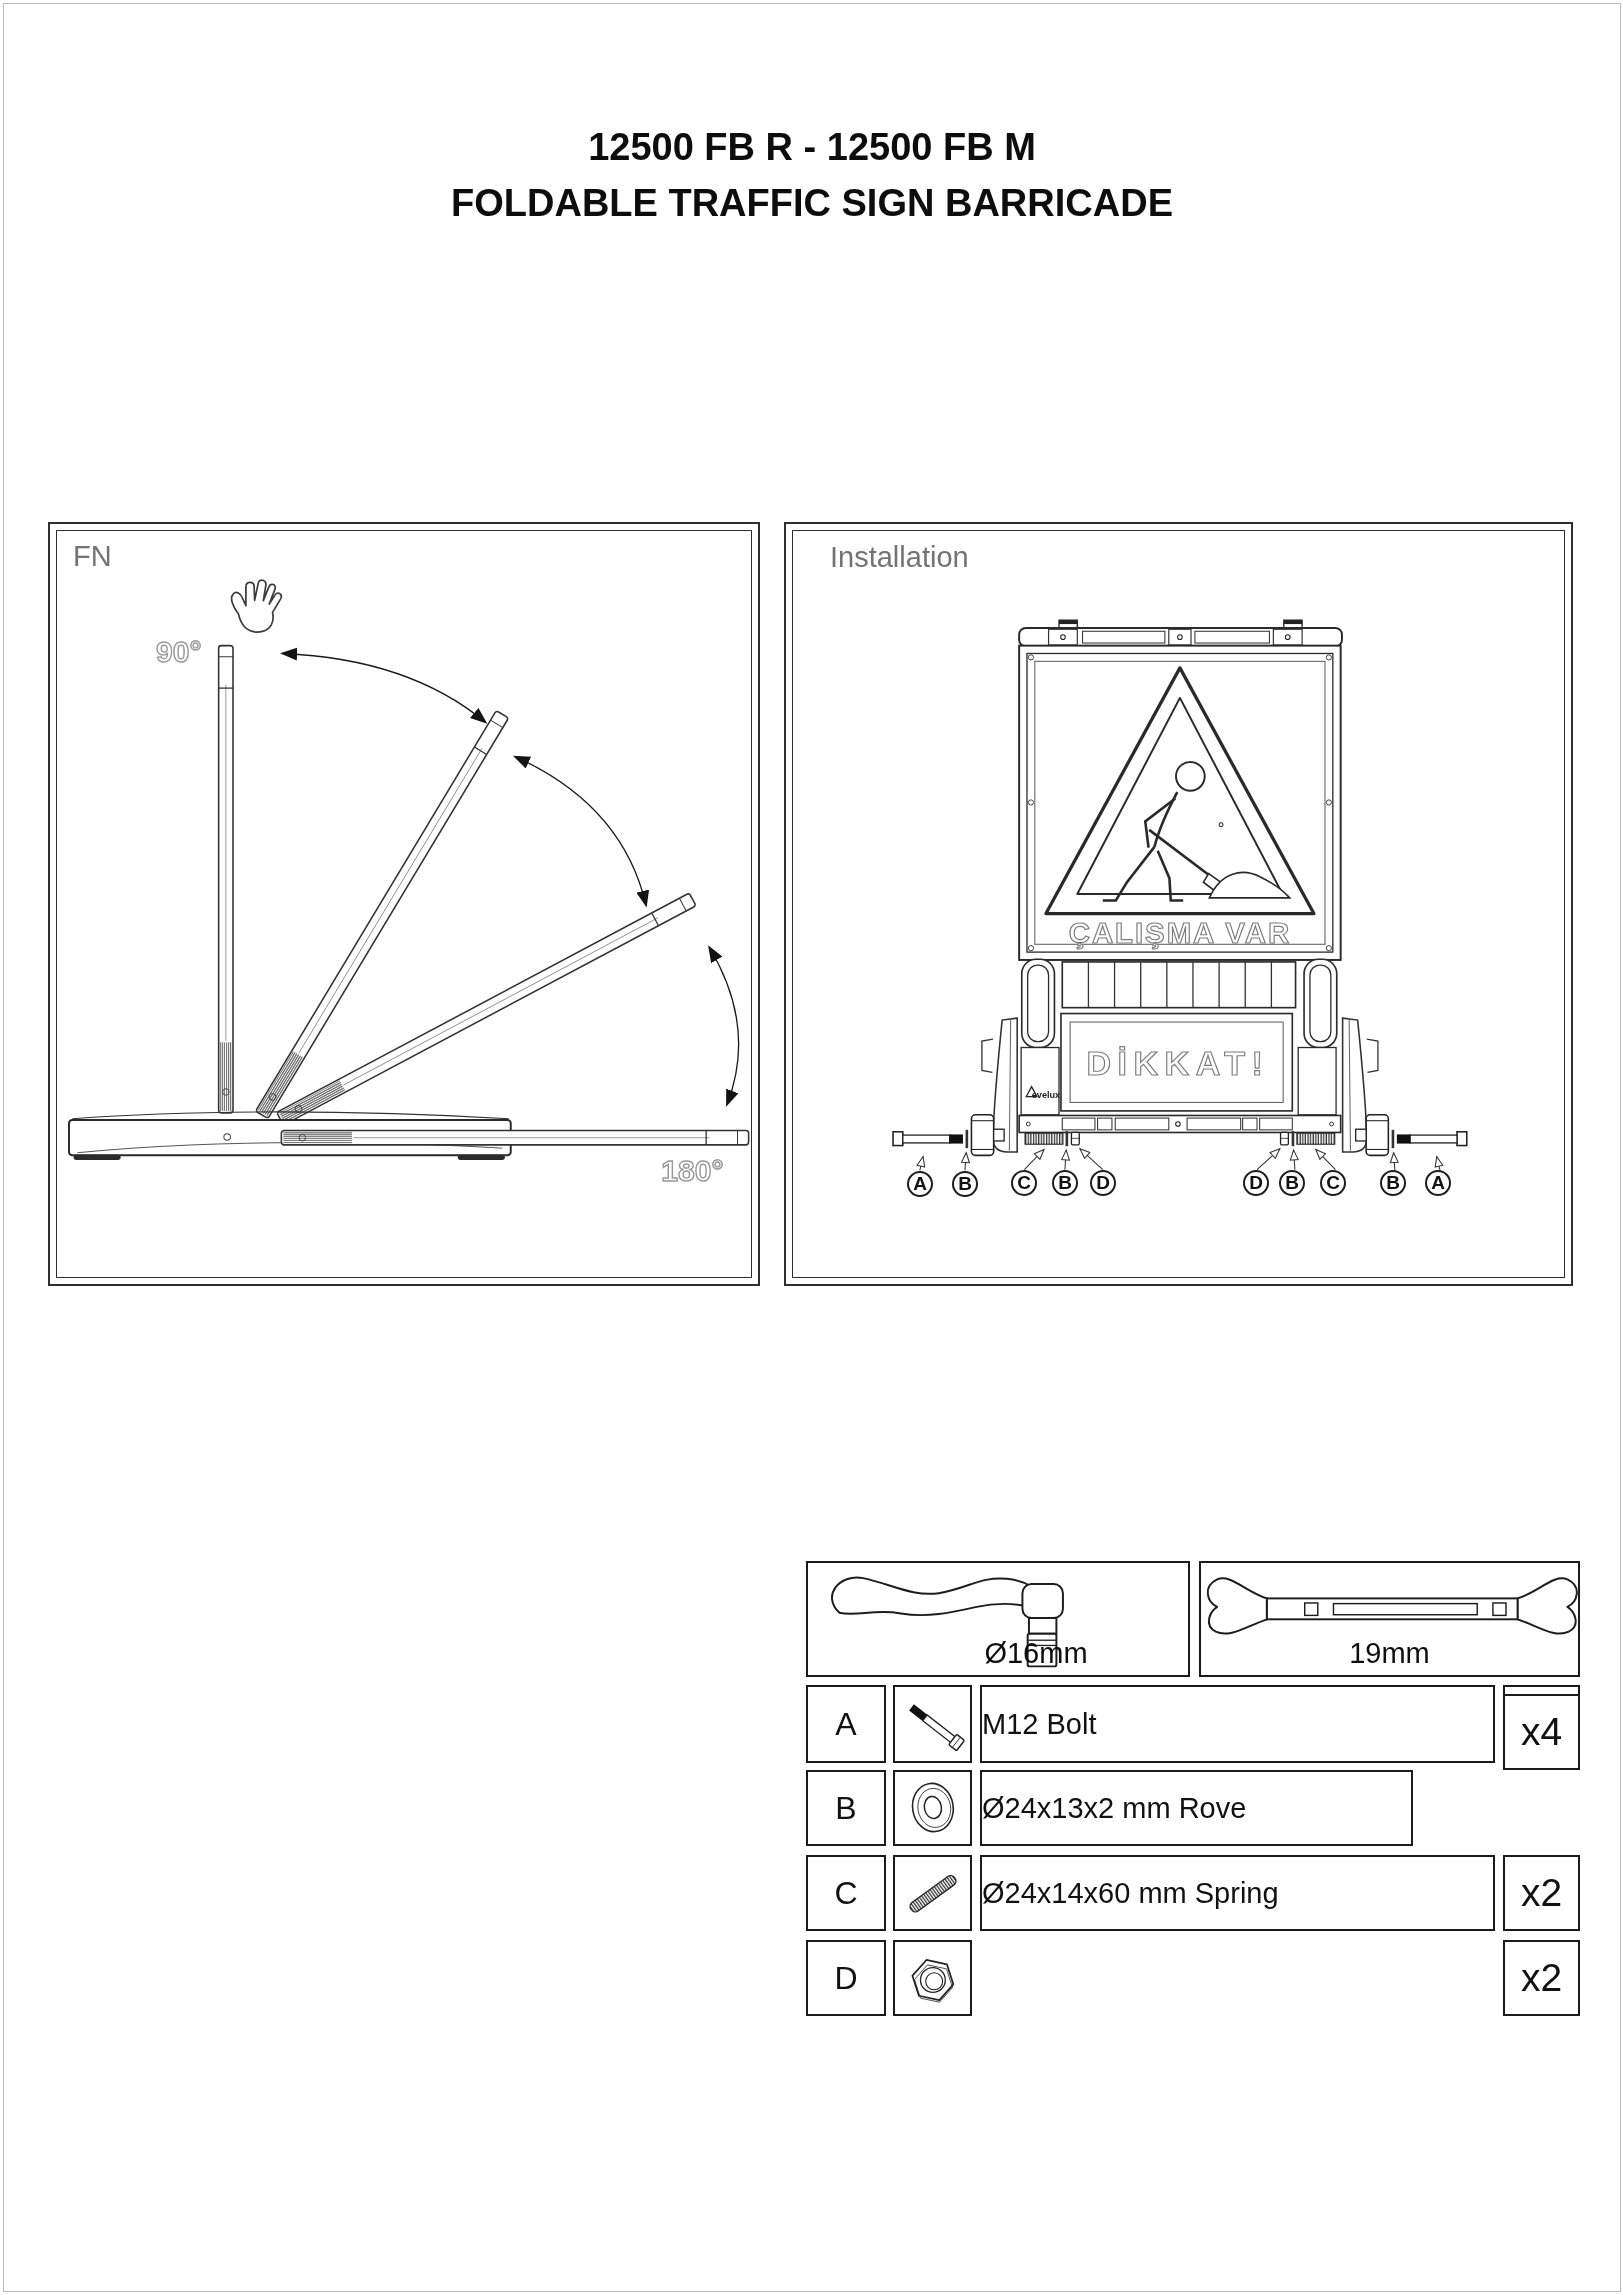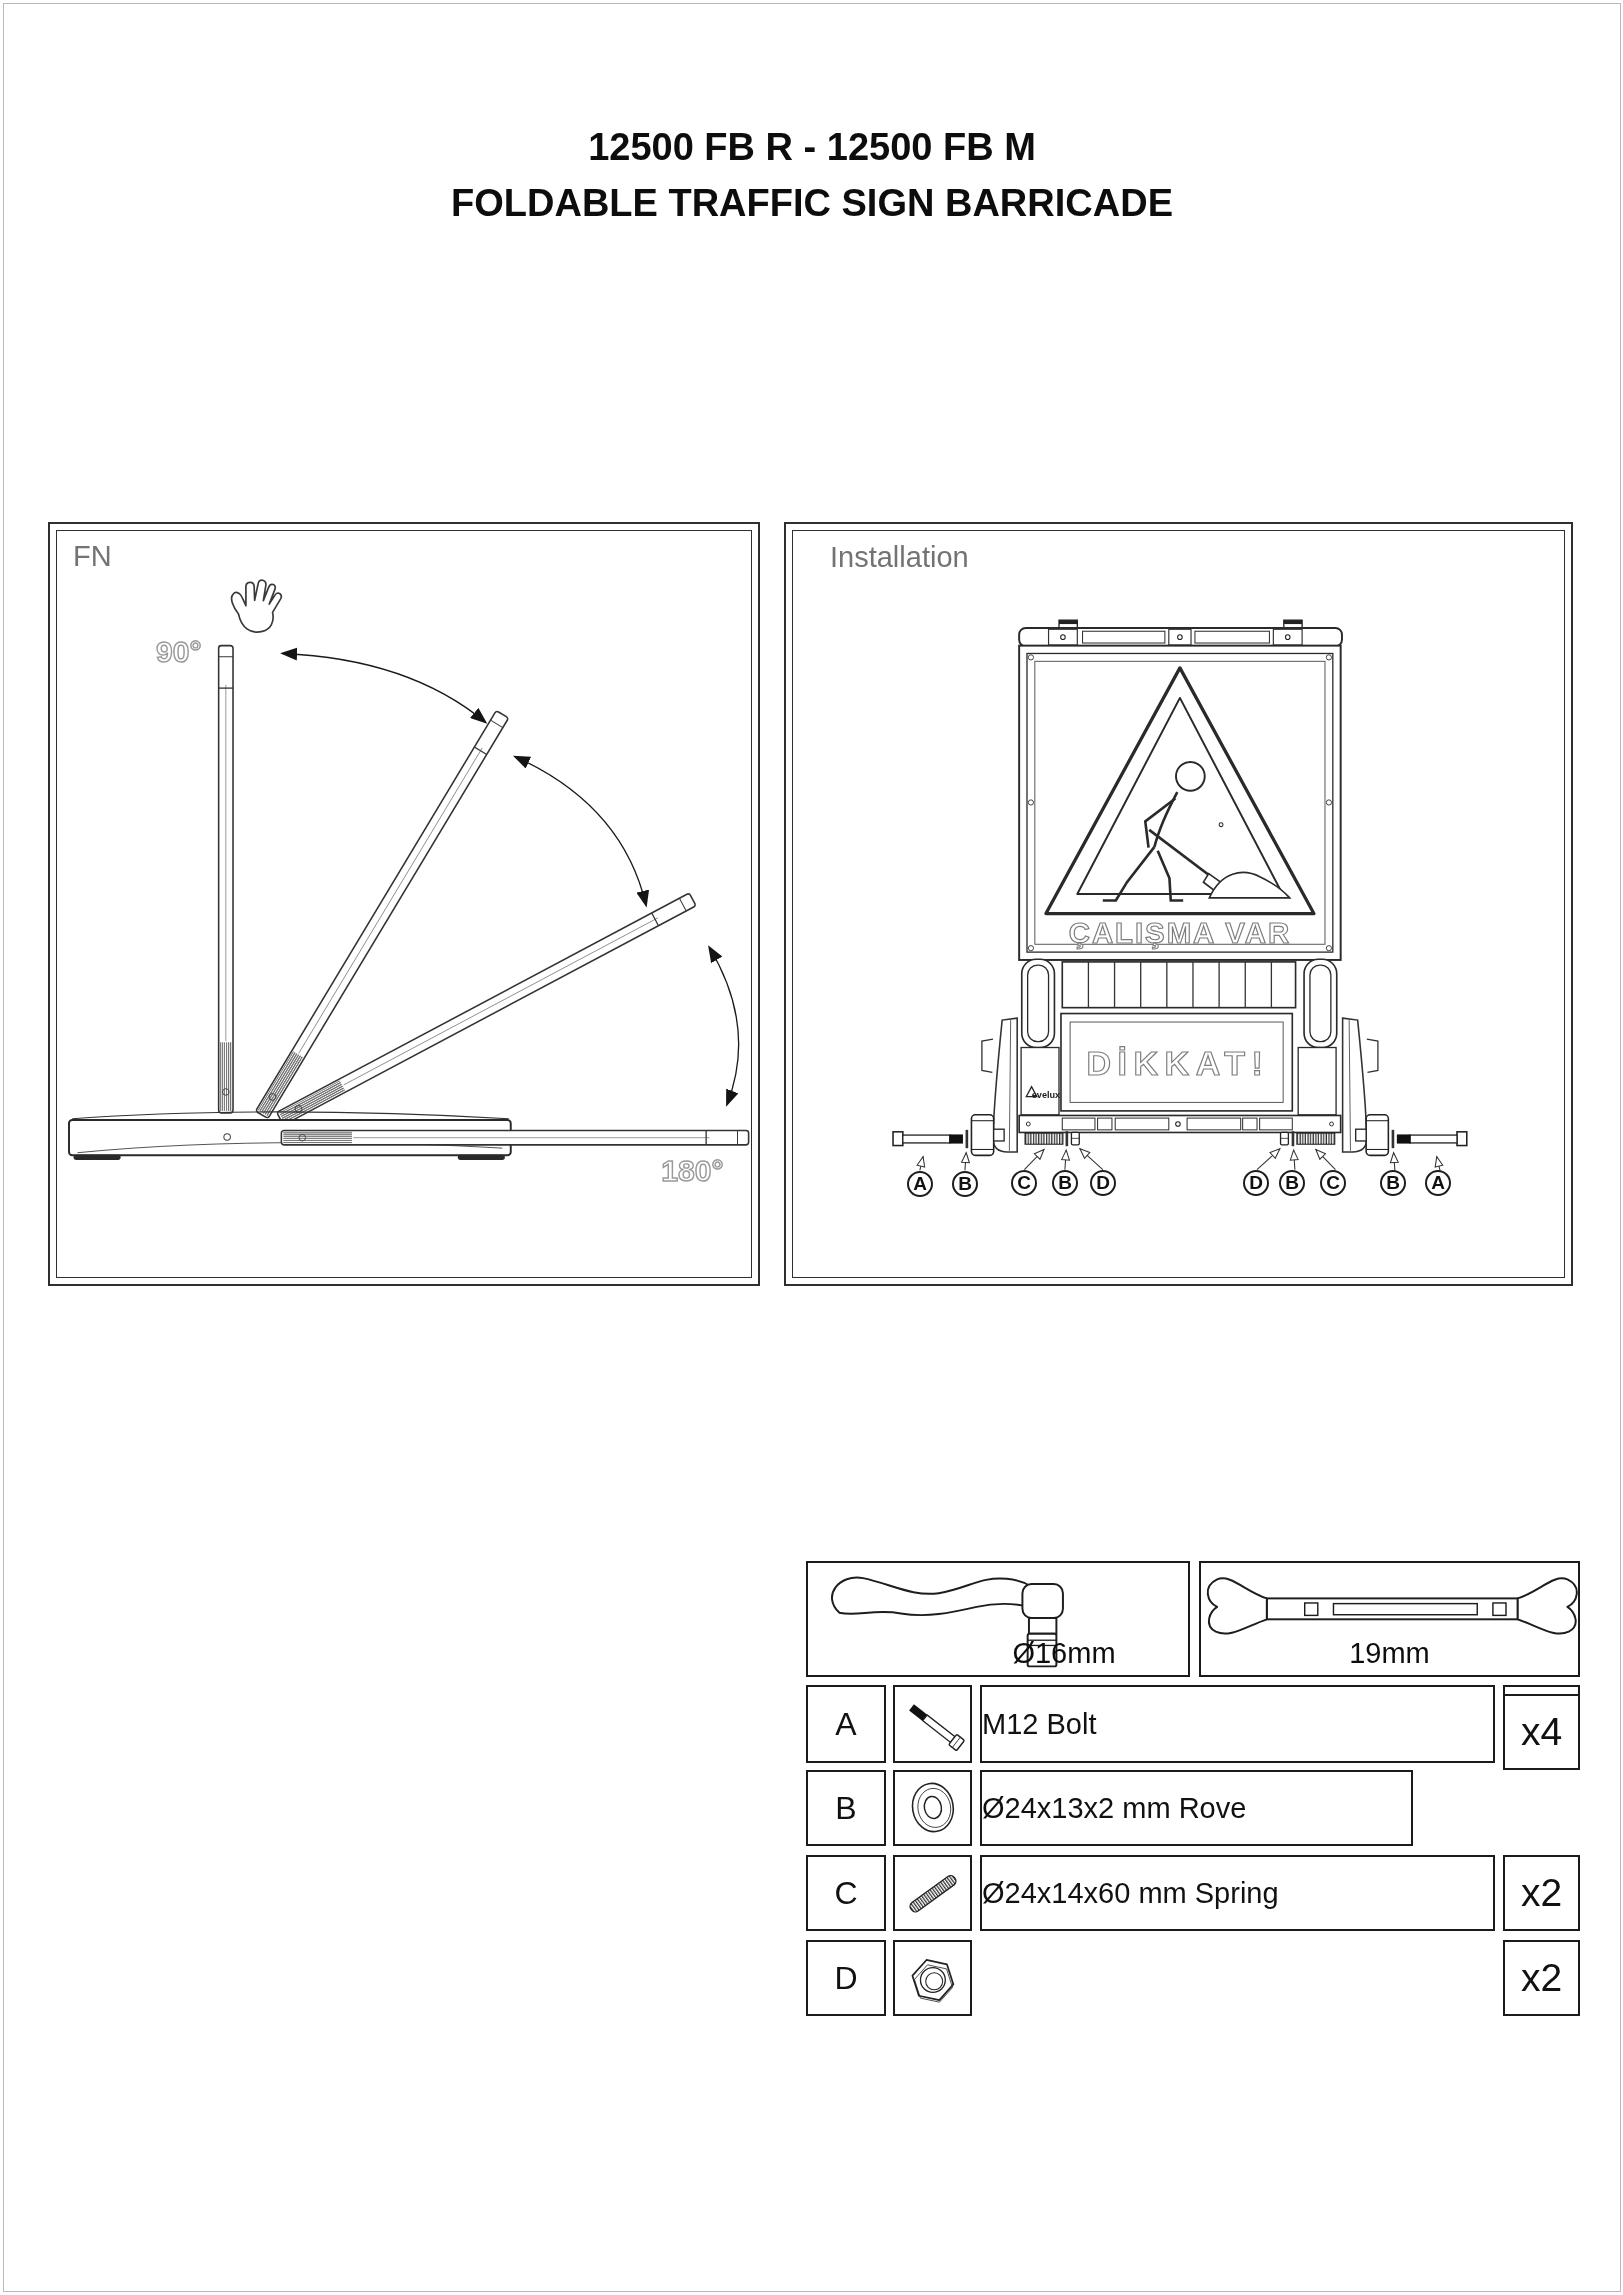--- a/index.html
+++ b/index.html
@@ -49,21 +49,21 @@
   <div class="callout" style="left:1090px;top:1170px;">D</div>
 
   <div class="callout" style="left:1243px;top:1170px;">D</div>
   <div class="callout" style="left:1279px;top:1170px;">B</div>
   <div class="callout" style="left:1320px;top:1170px;">C</div>
   <div class="callout" style="left:1380px;top:1170px;">B</div>
   <div class="callout" style="left:1425px;top:1170px;">A</div>
 
   <div class="cell" style="left:806px;top:1561px;width:384px;height:116px;"></div>
   <div class="cell" style="left:1199px;top:1561px;width:381px;height:116px;"></div>
-  <div class="tool-label" style="left:806px;top:1637px;width:460px;padding-left:28px;">Ø16mm</div>
+  <div class="tool-label" style="left:806px;top:1637px;width:460px;">Ø16mm</div>
   <div class="tool-label" style="left:1199px;top:1637px;width:381px;">19mm</div>
 
   <div class="cell letter-cell" style="left:806px;top:1685px;width:80px;height:78px;">A</div>
   <div class="cell" style="left:893px;top:1685px;width:79px;height:78px;"></div>
   <div class="cell desc-cell" style="left:980px;top:1685px;width:515px;height:78px;">M12 Bolt</div>
   <div class="cell count-cell" style="left:1503px;top:1685px;width:77px;height:78px;">x2</div>
 
   <div class="cell letter-cell" style="left:806px;top:1770px;width:80px;height:76px;">B</div>
   <div class="cell" style="left:893px;top:1770px;width:79px;height:76px;"></div>
   <div class="cell desc-cell" style="left:980px;top:1770px;width:433px;height:76px;">Ø24x13x2 mm Rove</div>

